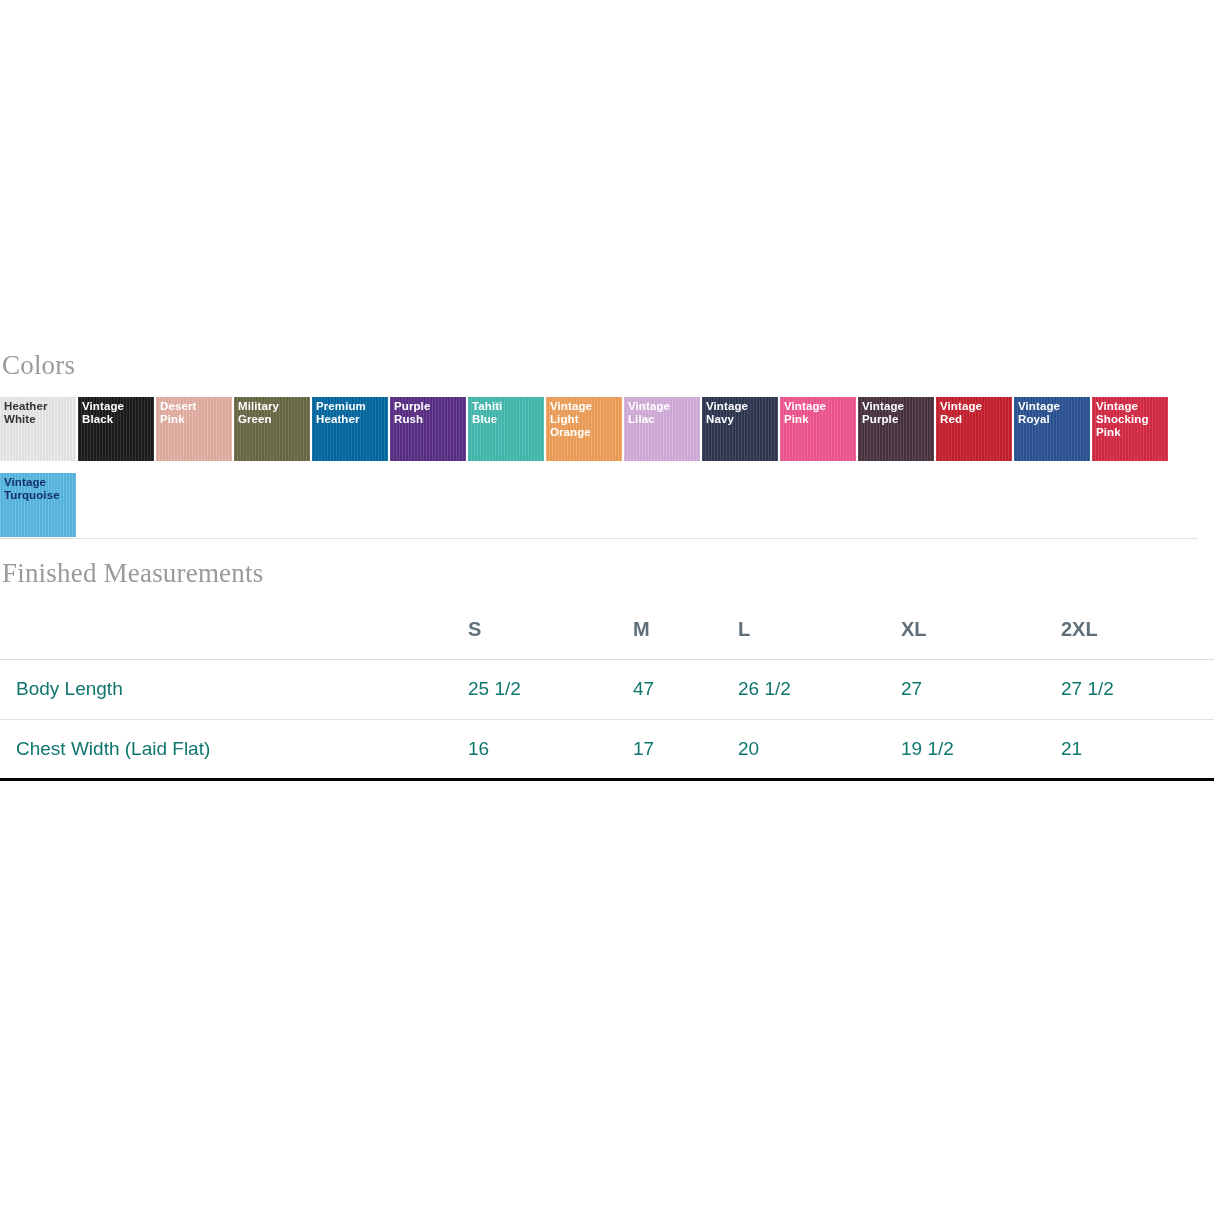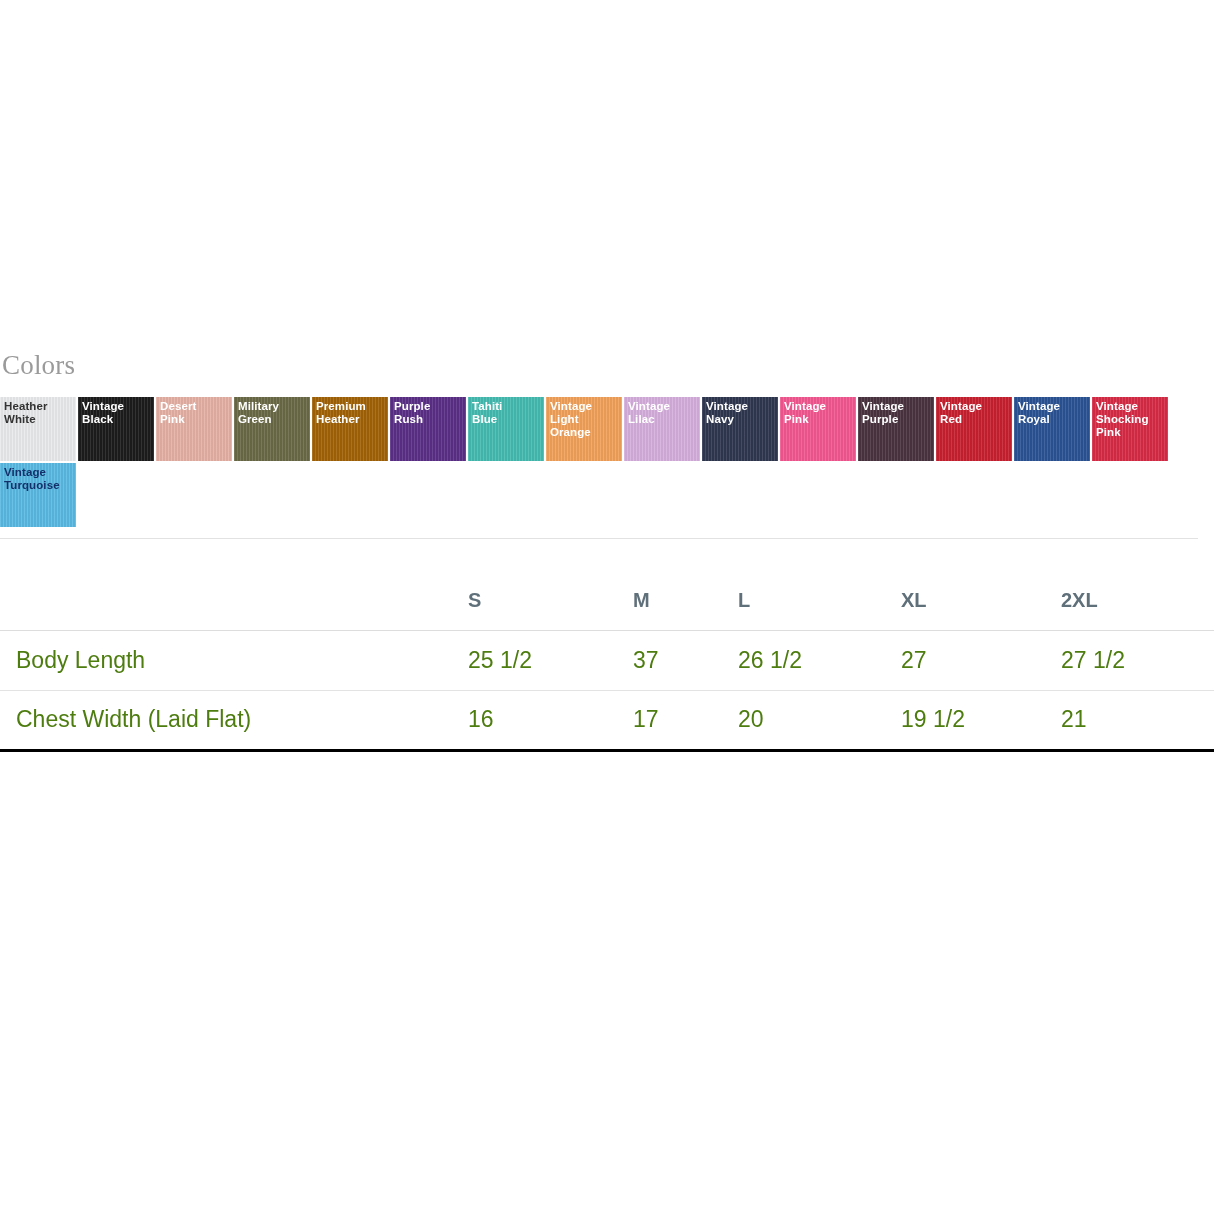--- a/index.html
+++ b/index.html
@@ -45,21 +45,21 @@
     display: flex;
     flex-wrap: wrap;
     width: 1182px;
     gap: 0;
   }
   .swatch {
     width: 76px;
     height: 64px;
     box-sizing: border-box;
     margin-right: 2px;
-    margin-bottom: 2px;
+    margin-bottom: 12px;
     position: relative;
     overflow: hidden;
   }
   .swatch .sw-label {
     position: absolute;
     left: 4px;
     top: 3px;
     right: 2px;
     font-size: 11.5px;
     line-height: 13px;
@@ -97,23 +97,23 @@
   }
   table.measure {
     border-collapse: collapse;
     width: 1198px;
     margin-top: 16px;
     table-layout: fixed;
   }
   table.measure th,
   table.measure td {
     text-align: left;
-    font-size: 23px;
+    font-size: 19px;
     font-weight: 400;
-    color: #4d7c0f;
+    color: #0f766e;
     padding: 0;
     vertical-align: middle;
   }
   table.measure thead th {
     font-size: 20px;
     font-weight: 700;
     color: #60707a;
     height: 48px;
     padding-bottom: 6px;
     border-bottom: 1px solid #dddddd;
@@ -154,21 +154,21 @@
         <div class="swatch" style="background: rgb(229, 176, 164);">
           <div class="tex"></div>
           <span class="sw-label" style="color: rgb(255, 255, 255);">Desert
 Pink</span>
         </div>
         <div class="swatch" style="background: rgb(106, 106, 71); padding-left: 8px;">
           <div class="tex"></div>
           <span class="sw-label" style="color: rgb(255, 255, 255);">Military
 Green</span>
         </div>
-        <div class="swatch" style="background: #a16207;">
+        <div class="swatch" style="background: #0369a1;">
           <div class="tex"></div>
           <span class="sw-label" style="color: rgb(255, 255, 255);">Premium
 Heather</span>
         </div>
         <div class="swatch" style="background: rgb(90, 47, 134);">
           <div class="tex"></div>
           <span class="sw-label" style="color: rgb(255, 255, 255);">Purple
 Rush</span>
         </div>
         <div class="swatch" style="background: rgb(69, 187, 176);">
@@ -222,36 +222,37 @@
           <div class="tex"></div>
           <span class="sw-label" style="color: rgb(19, 48, 107);">Vintage
 Turquoise</span>
         </div>
       </div>
   </section>
 
   <div class="divider" style="top:538px;"></div>
 
   <section class="measure-section">
+    <h2 class="section-title">Finished Measurements</h2>
     <table class="measure">
       <thead>
         <tr>
           <th class="col-label"></th>
           <th class="col-s">S</th>
           <th class="col-m">M</th>
           <th class="col-l">L</th>
           <th class="col-xl">XL</th>
           <th class="col-2xl">2XL</th>
         </tr>
       </thead>
       <tbody>
           <tr>
             <td class="col-label row-label">Body Length</td>
             <td class="col-s">25 1/2</td>
-            <td class="col-m">37</td>
+            <td class="col-m">47</td>
             <td class="col-l">26 1/2</td>
             <td class="col-xl">27</td>
             <td class="col-2xl">27 1/2</td>
           </tr>
           <tr>
             <td class="col-label row-label">Chest Width (Laid Flat)</td>
             <td class="col-s">16</td>
             <td class="col-m">17</td>
             <td class="col-l">20</td>
             <td class="col-xl">19 1/2</td>

